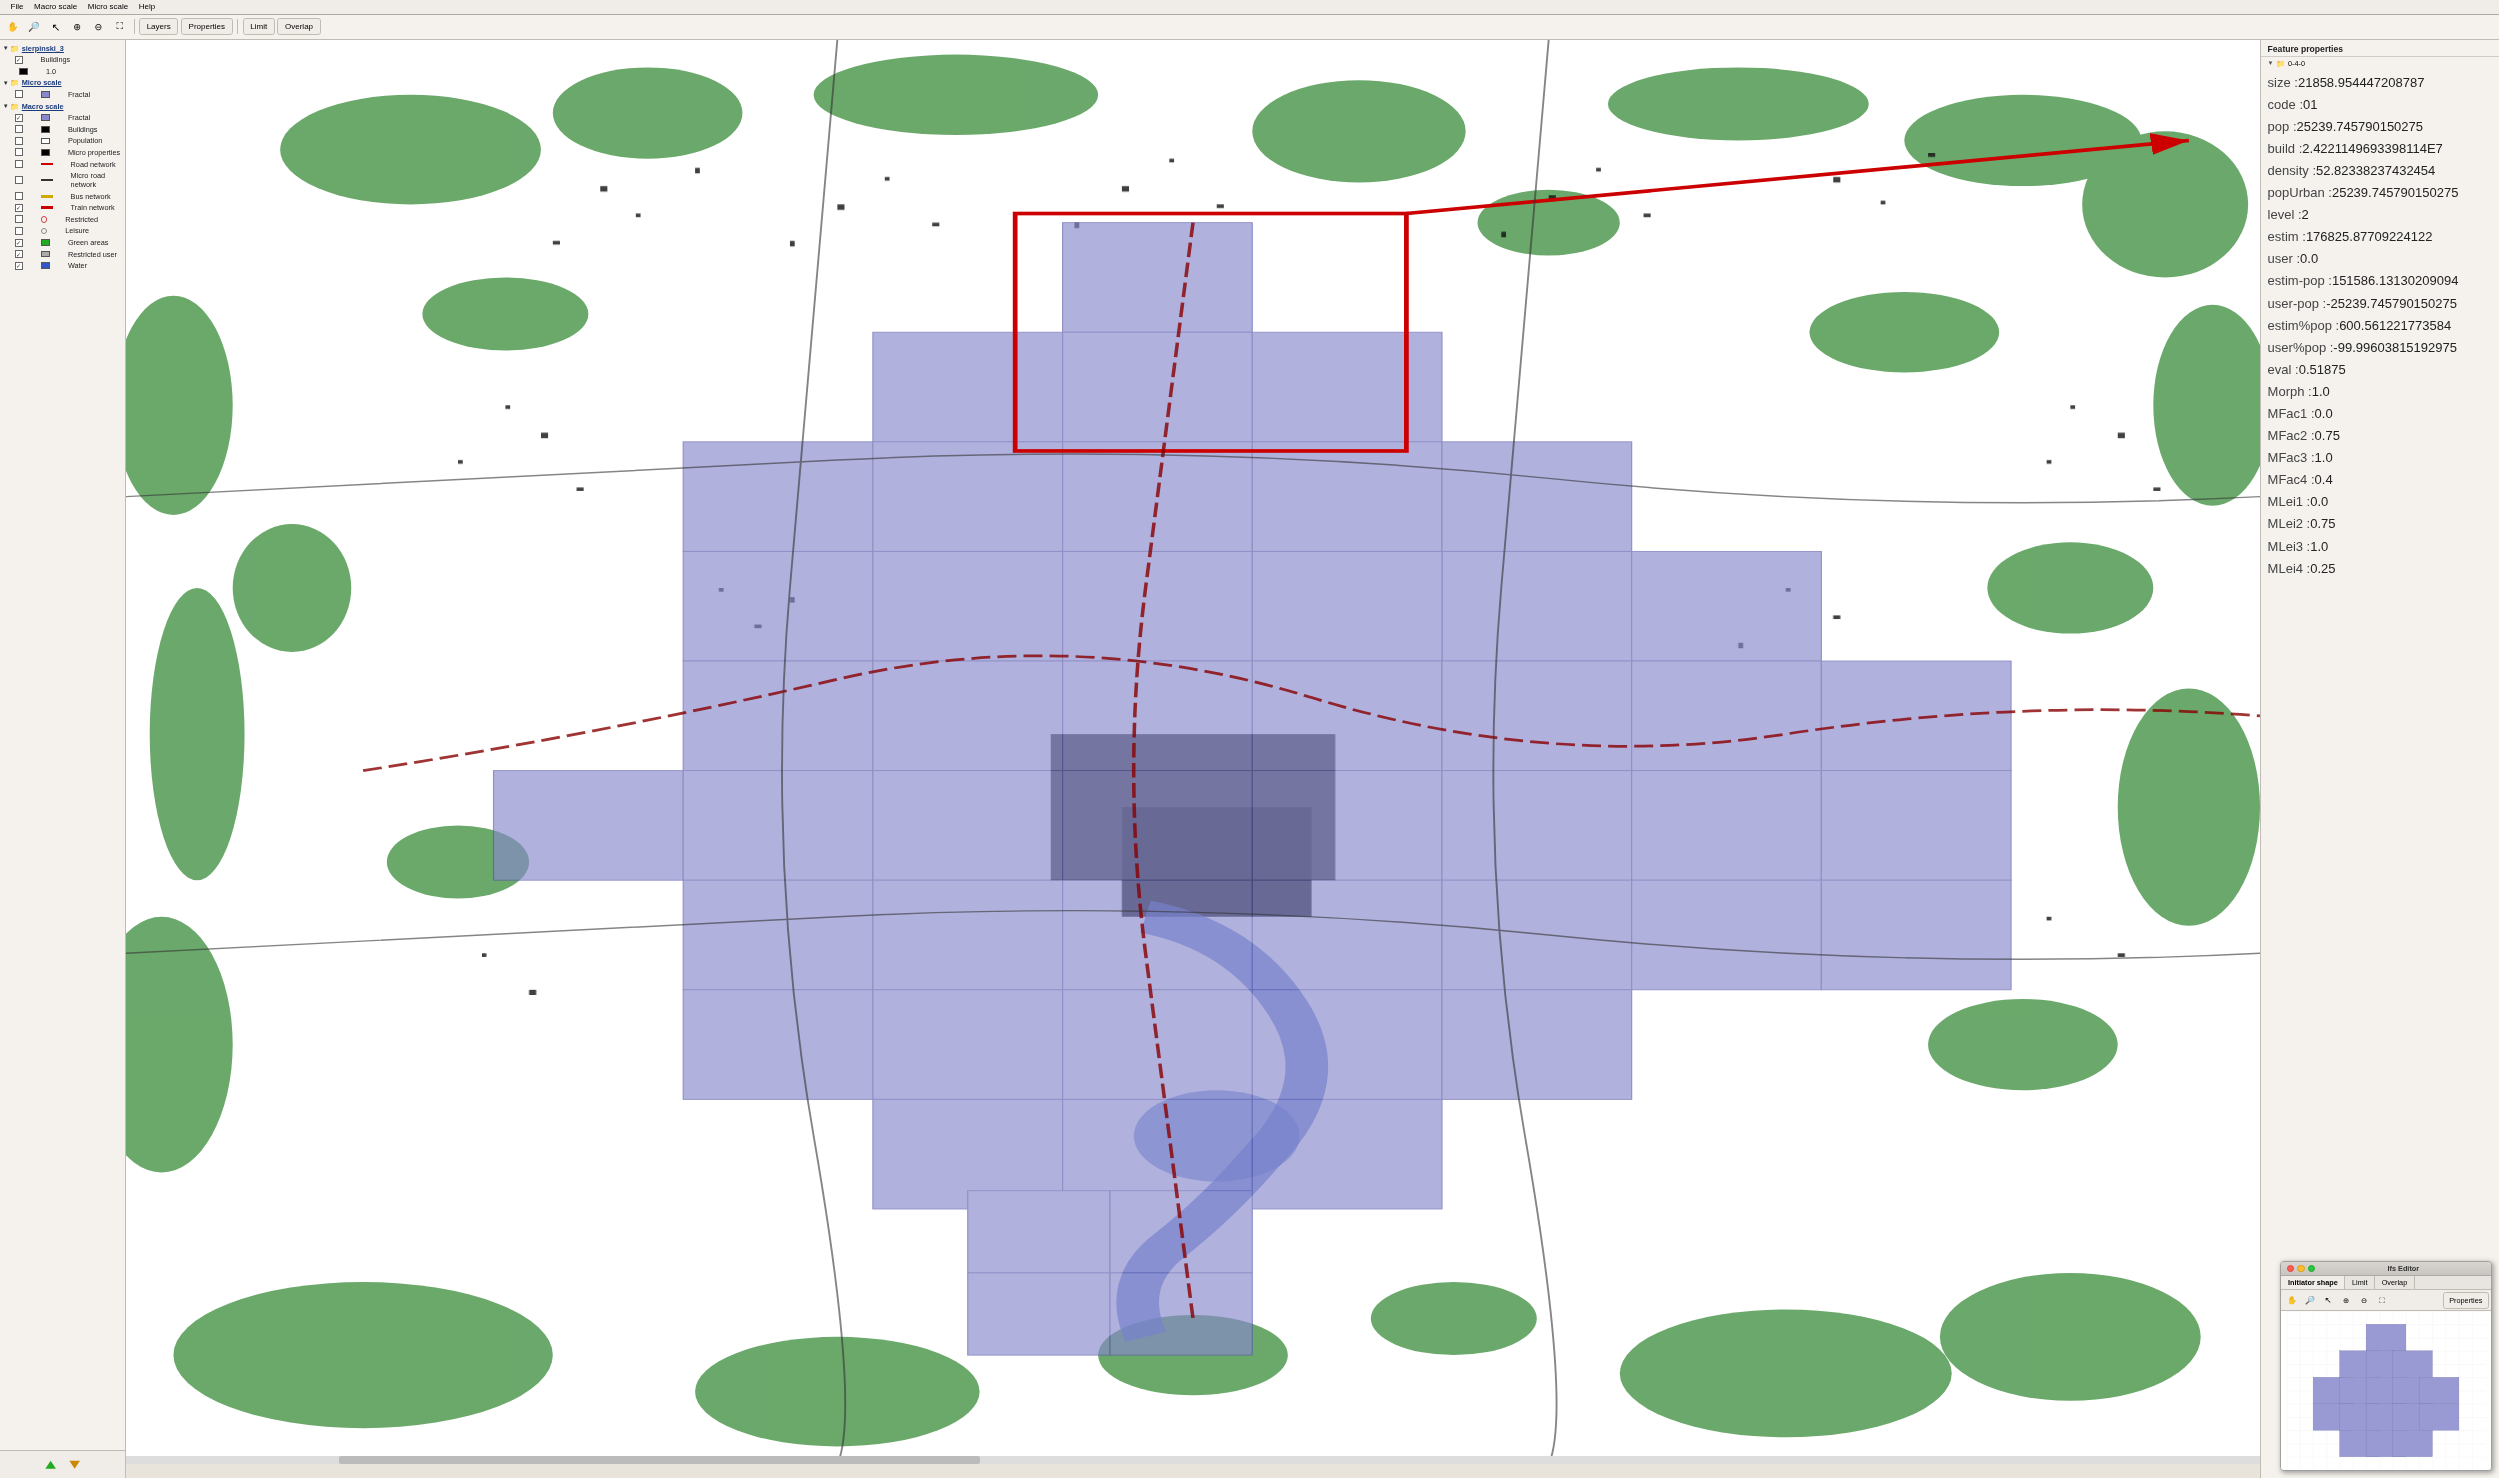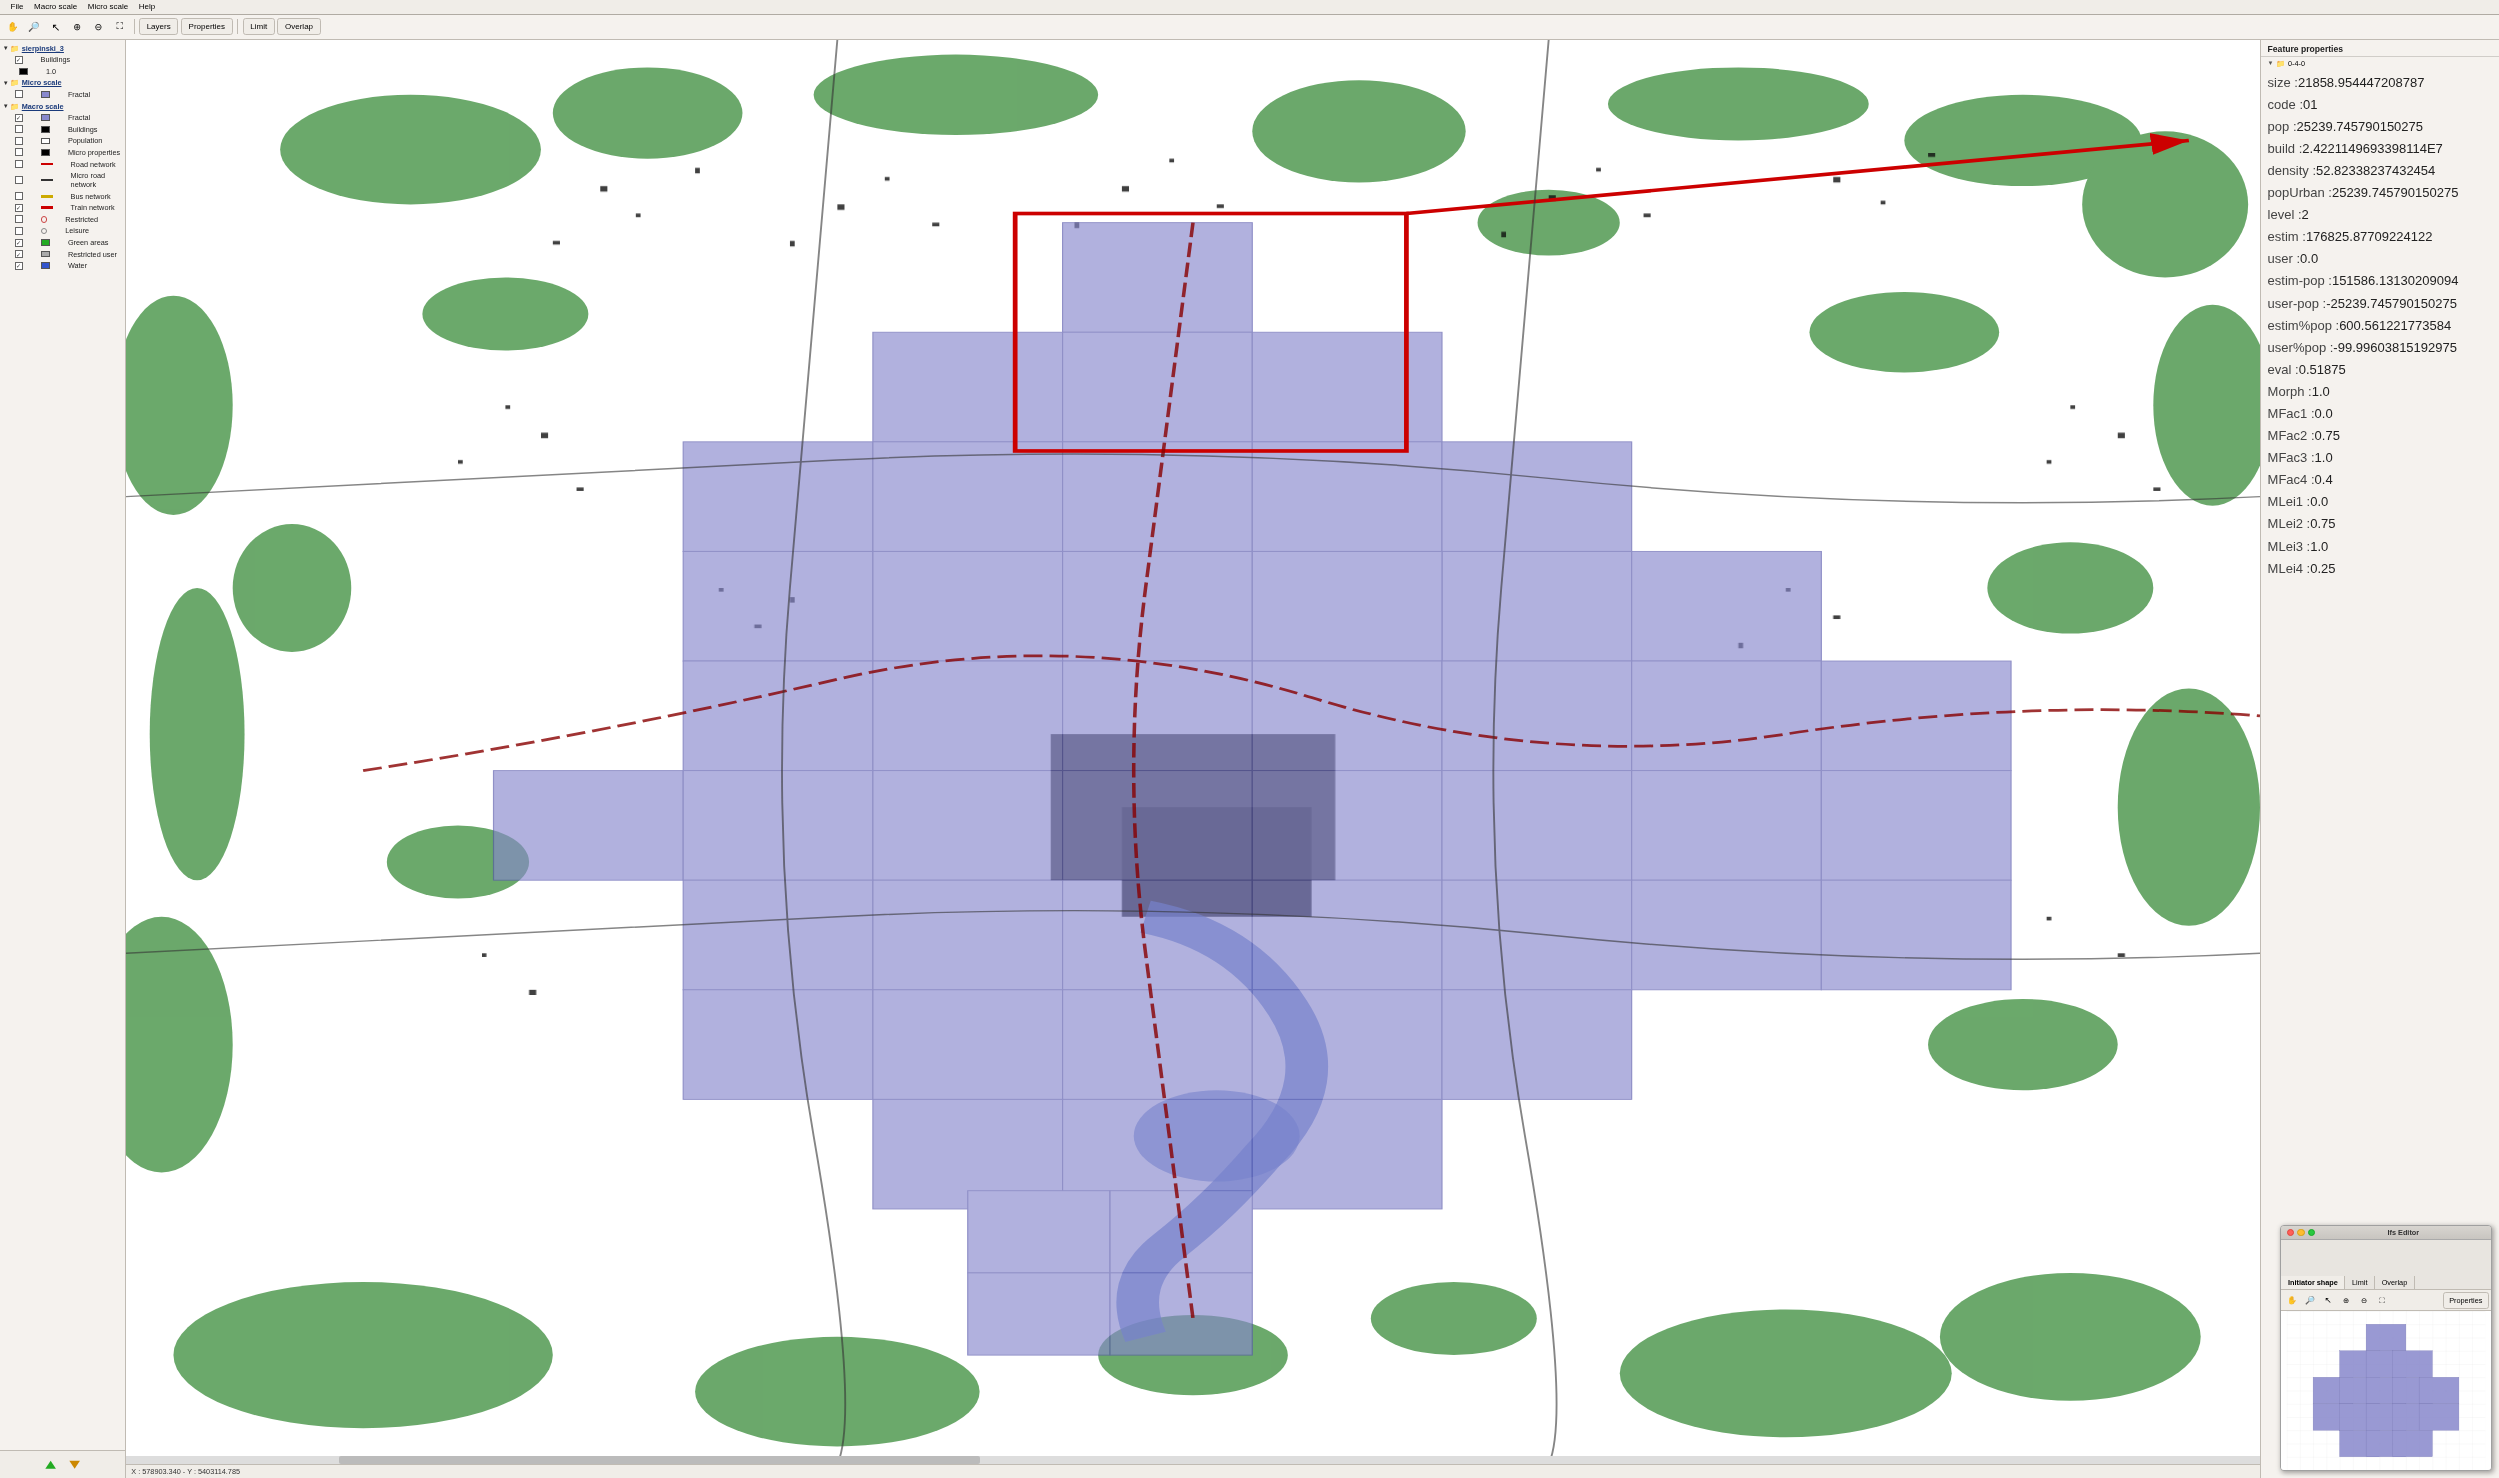--- a/index.html
+++ b/index.html
@@ -59,21 +59,21 @@
     
     .ifs-window { position: absolute; right: 6.6px; bottom: 6.6px; width: 212px; background: #e8e5e0; border: 0.7px solid #a0a0a0; border-radius: 4px; box-shadow: 1.3px 1.3px 5.3px rgba(0,0,0,0.35); overflow: hidden; }
     .ifs-titlebar { display: flex; align-items: center; background: linear-gradient(to bottom, #d8d5d0, #c8c5c0); padding: 2.7px 5.3px; height: 14.6px; border-bottom: 0.7px solid #aaa; }
     .ifs-titlebar-dots { display: flex; gap: 3.3px; margin-right: 5.3px; }
     .dot { width: 7.3px; height: 7.3px; border-radius: 50%; cursor: pointer; }
     .dot-red { background: #ff5f57; border: 0.7px solid #e0443c; }
     .dot-yellow { background: #febc2e; border: 0.7px solid #d4a017; }
     .dot-green { background: #28c840; border: 0.7px solid #1aab29; }
     .ifs-title { font-size: 7.3px; font-weight: 600; color: #333; flex: 1; text-align: center; }
     .ifs-toolbar { display: flex; align-items: center; background: #f0ede8; border-bottom: 0.7px solid #c0bbb3; padding: 1.3px 2.7px; gap: 2px; height: 21px; }
-    .ifs-tab-bar { display: flex; border-bottom: 0.7px solid #c0bbb3; background: #e8e5e0; margin-top: 36px; }
+    .ifs-tab-bar { display: flex; border-bottom: 0.7px solid #c0bbb3; background: #e8e5e0; }
     .ifs-tab { padding: 2px 6.6px; font-size: 7.3px; cursor: pointer; border-right: 0.7px solid #c0bbb3; }
     .ifs-tab.active { background: #f0ede8; font-weight: 600; }
     .ifs-canvas { width: 100%; height: 159px; background: white; position: relative; }
 
     
     .h-scrollbar { position: absolute; bottom: 13.3px; left: 0; right: 0; height: 8px; background: #ddd; }
     .h-scrollbar-thumb { position: absolute; left: 10%; width: 30%; height: 100%; background: #bbb; border-radius: 2px; }
   </style>
 </head>
 <body>
@@ -404,23 +404,20 @@
         <path d="M0 500 Q150 490 300 480 Q450 470 600 490 Q750 510 900 500"></path>
         <path d="M300 0 Q290 150 280 300 Q270 450 290 600 Q310 750 300 780"></path>
         <path d="M600 0 Q590 150 580 300 Q570 450 590 600 Q610 750 600 780"></path>
       </g>
     </svg>
 
     <div class="h-scrollbar">
       <div class="h-scrollbar-thumb"></div>
     </div>
 
-    <div class="status-bar">
-      <span>X : 578903.340 - Y : 5403114.785</span>
-    </div>
   </div>
 
   <div class="right-panel">
     <div class="panel-title">Feature properties</div>
 
     <div class="tree-node">
       <span class="arrow">▼</span>
       <span style="color:#6688cc;">📁</span>
       <span>0-4-0</span>
     </div>

